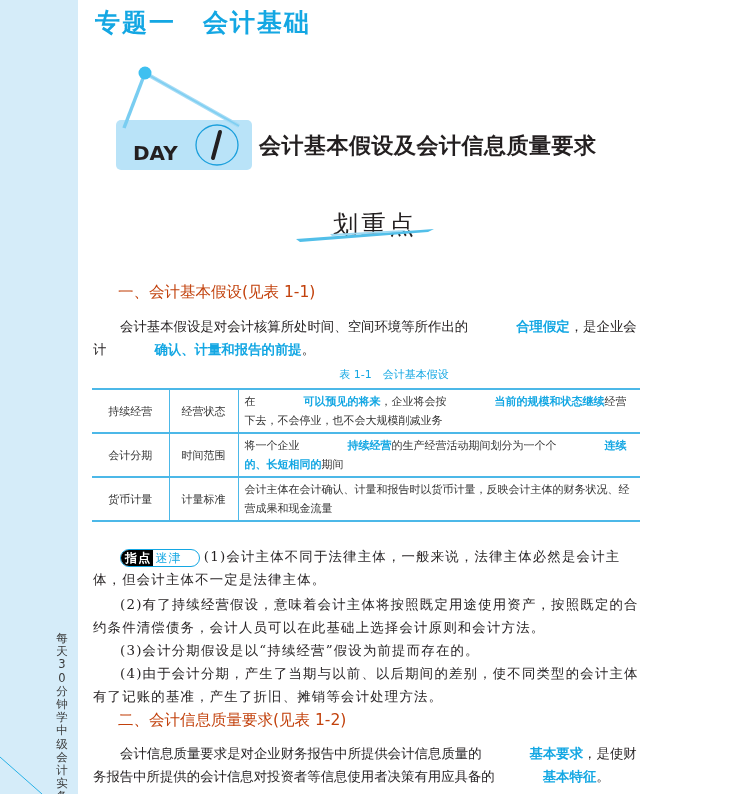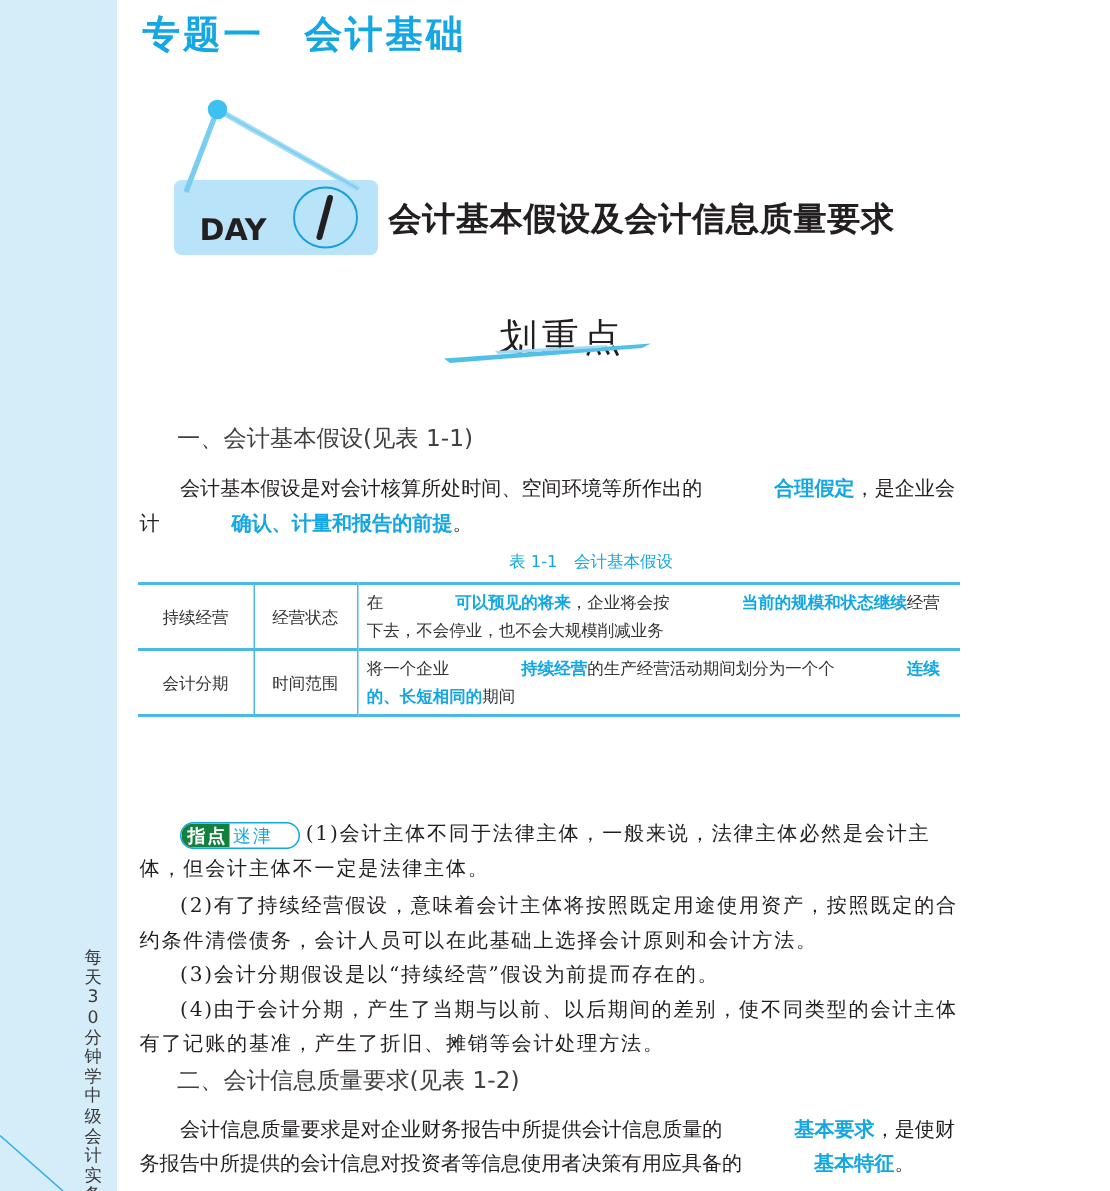--- a/index.html
+++ b/index.html
@@ -33,21 +33,21 @@
     font-weight:bold; font-size:22px; color:#231f20; letter-spacing:0.5px;
   }
   .focus-heading {
     position:absolute; left:333px; top:208px;
     font-weight:normal; font-size:25px; letter-spacing:3px; color:#231f20;
   }
   .focus-underline { position:absolute; left:296px; top:228px; }
   .section-heading {
     position:absolute; left:118px;
     font-family:"DejaVu Sans","Liberation Sans",sans-serif;
-    font-size:15.5px; color:#404040;
+    font-size:15.5px; color:#c2410c;
   }
   .para {
     position:absolute; left:93px; width:548px;
     font-size:13.4px; line-height:23px; text-indent:27px; color:#231f20;
   }
   .hl { color:#14a7e3; font-weight:bold; font-family:"DejaVu Sans","Liberation Sans",sans-serif;margin-left:48px; }
   .table-caption {
     position:absolute; left:0; width:740px; top:367px; text-align:center;
     padding-left:48px; box-sizing:border-box;
     font-family:"DejaVu Sans","Liberation Sans",sans-serif;
@@ -66,21 +66,21 @@
   table.assume tr:last-child td { border-bottom:2px solid #4cb8e8; }
   table.assume th { text-align:center; }
   table.assume td.c { text-align:center; }
   table.assume td.def { text-align:left; }
   .tips-badge {
     display:inline-block; vertical-align:middle; text-indent:0;
     border:1.5px solid #14a7e3; border-radius:9px; height:16px;
     line-height:16px; font-size:12px; overflow:hidden; margin-right:4px;
     font-family:"DejaVu Sans","Liberation Sans",sans-serif;
   }
-  .tips-badge .a { background:#15803d; color:#fff; padding:0 2px 0 4px; display:inline-block; font-weight:bold; }
+  .tips-badge .a { background:#000000; color:#fff; padding:0 2px 0 4px; display:inline-block; font-weight:bold; }
   .tips-badge .b { color:#14a7e3; padding:0 17px 0 2px; display:inline-block; }
   .notes { letter-spacing:1.2px; }
 </style>
 </head>
 <body>
 
 <div class="side-strip">
   <svg width="78" height="794">
     <line x1="0" y1="757" x2="42" y2="794" stroke="#28b1e6" stroke-width="1"></line>
   </svg>
@@ -128,20 +128,25 @@
   <tr>
     <td class="c">持续经营</td>
     <td class="c">经营状态</td>
     <td class="def"><span>在</span><span class="hl">可以预见的将来</span><span>，企业将会按</span><span class="hl">当前的规模和状态继续</span><span>经营下去，不会停业，也不会大规模削减业务</span></td>
   </tr>
   <tr>
     <td class="c">会计分期</td>
     <td class="c">时间范围</td>
     <td class="def"><span>将一个企业</span><span class="hl">持续经营</span><span>的生产经营活动期间划分为一个个</span><span class="hl">连续的、长短相同的</span><span>期间</span></td>
   </tr>
+  <tr>
+    <td class="c">货币计量</td>
+    <td class="c">计量标准</td>
+    <td class="def"><span>会计主体在会计确认、计量和报告时以货币计量，反映会计主体的财务状况、经营成果和现金流量</span></td>
+  </tr>
 </tbody>
   </table>
 
 <div class="para notes" style="top:545px;">
   <span class="tips-badge"><span class="a">指点</span><span class="b">迷津</span></span><span>(1)会计主体不同于法律主体，一般来说，法律主体必然是会计主体，但会计主体不一定是法律主体。</span>
 </div>
 <div class="para notes" style="top:593px;">(2)有了持续经营假设，意味着会计主体将按照既定用途使用资产，按照既定的合约条件清偿债务，会计人员可以在此基础上选择会计原则和会计方法。</div>
 <div class="para notes" style="top:639px;">(3)会计分期假设是以“持续经营”假设为前提而存在的。</div>
 <div class="para notes" style="top:662px;">(4)由于会计分期，产生了当期与以前、以后期间的差别，使不同类型的会计主体有了记账的基准，产生了折旧、摊销等会计处理方法。</div>
 

